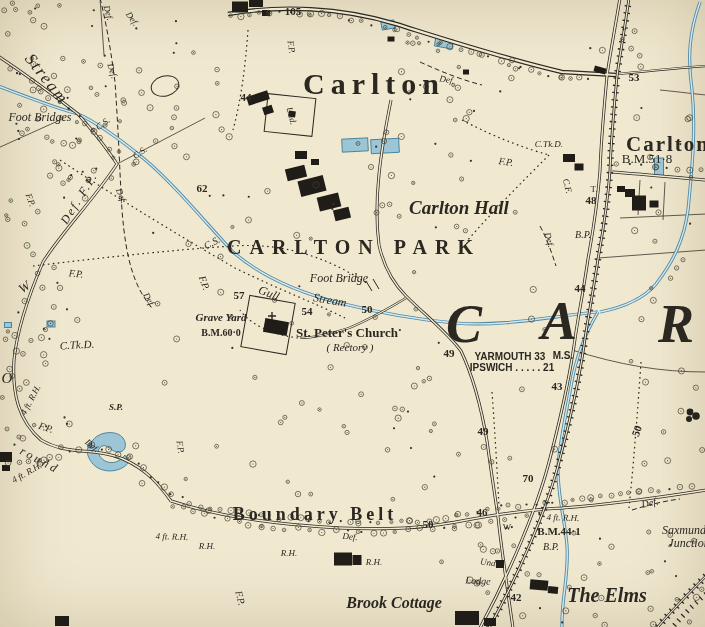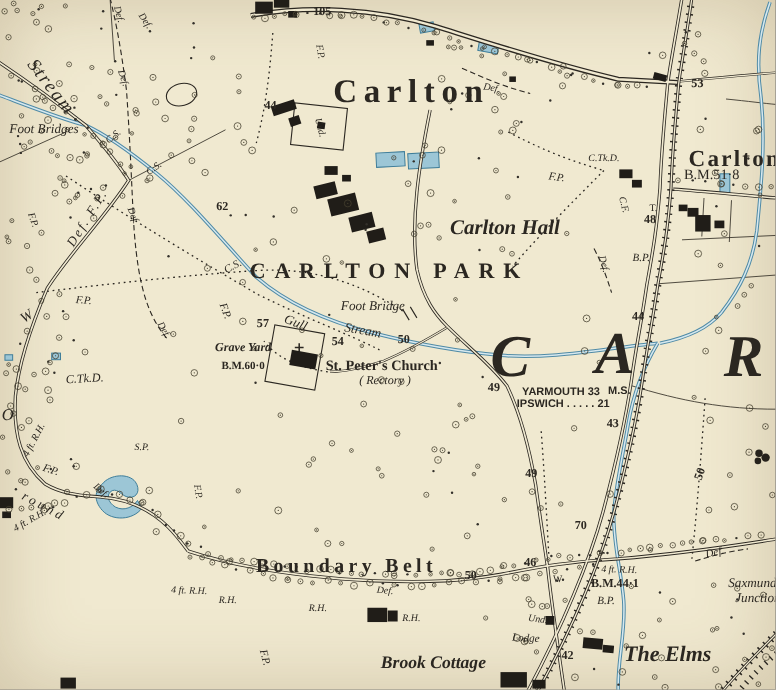--- a/index.html
+++ b/index.html
@@ -1146,21 +1146,21 @@
       <span class="lbl fi" style="left: 567px; top: 186px; font-size: 9px; letter-spacing: 0px; font-weight: 500; transform: translate(-50%, -50%) rotate(75deg);">C.F.</span>
       <span class="lbl fr" style="left: 594px; top: 189px; font-size: 9px; letter-spacing: 0px; font-weight: 500; transform: translate(-50%, -50%) rotate(0deg);">T.</span>
       <span class="lbl fi" style="left: 583px; top: 235px; font-size: 10px; letter-spacing: 0px; font-weight: 500; transform: translate(-50%, -50%) rotate(0deg);">B.P.</span>
       <span class="lbl fi" style="left: 551px; top: 547px; font-size: 10px; letter-spacing: 0px; font-weight: 500; transform: translate(-50%, -50%) rotate(0deg);">B.P.</span>
       <span class="lbl fr" style="left: 647px; top: 158px; font-size: 13px; letter-spacing: 0px; font-weight: 500; transform: translate(-50%, -50%) rotate(0deg);">B.M.51·8</span>
       <span class="lbl fr" style="left: 559px; top: 531px; font-size: 11px; letter-spacing: 0px; font-weight: 600; transform: translate(-50%, -50%) rotate(0deg);">B.M.44·1</span>
       <span class="lbl fr" style="left: 507px; top: 527px; font-size: 9px; letter-spacing: 0px; font-weight: 500; transform: translate(-50%, -50%) rotate(0deg);">W</span>
       <span class="lbl fi" style="left: 24px; top: 287px; font-size: 13px; letter-spacing: 0px; font-weight: 500; transform: translate(-50%, -50%) rotate(-35deg);">W</span>
       <span class="lbl fi" style="left: 7px; top: 378px; font-size: 15px; letter-spacing: 0px; font-weight: 500; transform: translate(-50%, -50%) rotate(0deg);">O</span>
       <span class="lbl fi" style="left: 40px; top: 460px; font-size: 12px; letter-spacing: 3px; font-weight: 500; transform: translate(-50%, -50%) rotate(28deg);">round</span>
-      <span class="lbl fi" style="left: 129px; top: 407px; font-size: 9px; letter-spacing: 0px; font-weight: 400; transform: translate(-50%, -50%) rotate(0deg);">S.P.</span>
+      <span class="lbl fi" style="left: 116px; top: 407px; font-size: 9px; letter-spacing: 0px; font-weight: 700; transform: translate(-50%, -50%) rotate(0deg);">S.P.</span>
       <span class="lbl fi" style="left: 291px; top: 116px; font-size: 9px; letter-spacing: 0px; font-weight: 500; transform: translate(-50%, -50%) rotate(75deg);">Und.</span>
       <span class="lbl fi" style="left: 489px; top: 563px; font-size: 9px; letter-spacing: 0px; font-weight: 500; transform: translate(-50%, -50%) rotate(8deg);">Und.</span>
       <span class="lbl fi" style="left: 478px; top: 581px; font-size: 10px; letter-spacing: 0px; font-weight: 500; transform: translate(-50%, -50%) rotate(3deg);">Lodge</span>
       <span class="lbl fr" style="left: 293px; top: 11px; font-size: 11px; letter-spacing: 0px; font-weight: 600; transform: translate(-50%, -50%) rotate(0deg);">105</span>
       <span class="lbl fr" style="left: 246px; top: 97px; font-size: 11px; letter-spacing: 0px; font-weight: 600; transform: translate(-50%, -50%) rotate(0deg);">44</span>
       <span class="lbl fr" style="left: 202px; top: 188px; font-size: 11px; letter-spacing: 0px; font-weight: 600; transform: translate(-50%, -50%) rotate(0deg);">62</span>
       <span class="lbl fr" style="left: 219px; top: 295px; font-size: 11px; letter-spacing: 0px; font-weight: 600; transform: translate(-50%, -50%) rotate(0deg); margin-left: 20px;">57</span>
       <span class="lbl fr" style="left: 307px; top: 311px; font-size: 11px; letter-spacing: 0px; font-weight: 600; transform: translate(-50%, -50%) rotate(0deg);">54</span>
       <span class="lbl fr" style="left: 367px; top: 309px; font-size: 11px; letter-spacing: 0px; font-weight: 600; transform: translate(-50%, -50%) rotate(0deg);">50</span>
       <span class="lbl fr" style="left: 634px; top: 77px; font-size: 11px; letter-spacing: 0px; font-weight: 600; transform: translate(-50%, -50%) rotate(0deg);">53</span>

